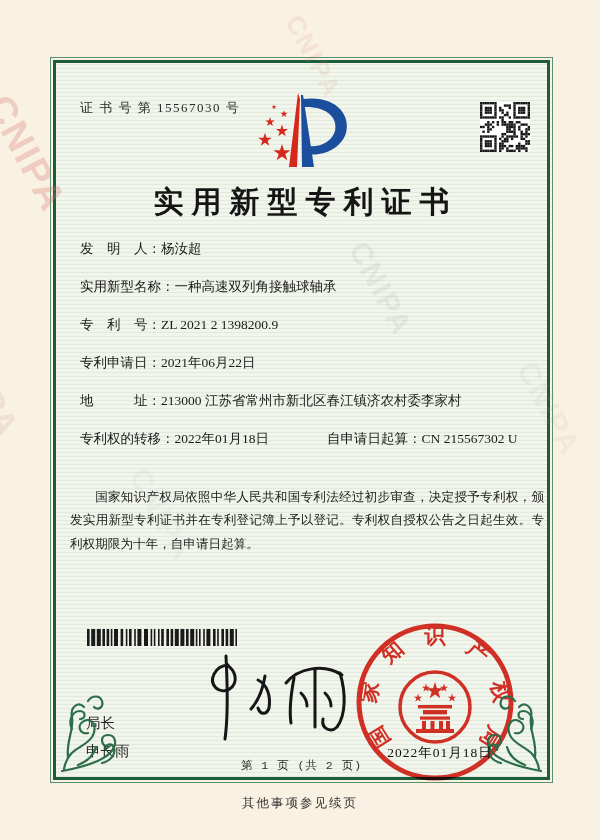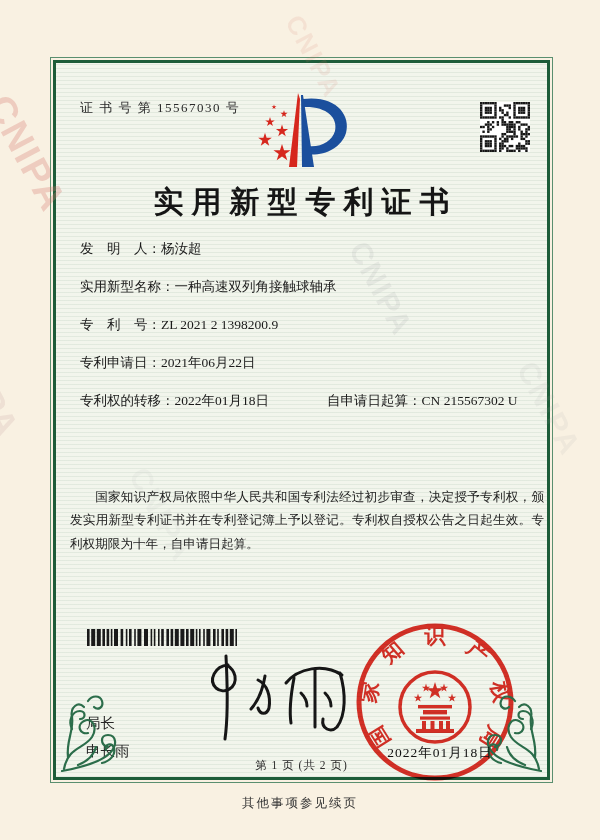--- a/index.html
+++ b/index.html
@@ -47,21 +47,21 @@
   .barcode{position:absolute;left:31px;top:566px;width:154px;height:17px;}
   .commissioner{position:absolute;left:30px;top:646px;
         font-family:Liberation Serif, serif;
         font-size:14.5px;font-weight:500;color:#262626;line-height:1.95;}
   .signature{position:absolute;left:136px;top:586px;width:176px;height:98px;}
   .seal{position:absolute;left:296px;top:556px;width:166px;height:166px;
         mix-blend-mode:multiply;opacity:.93;}
   .seal-date{position:absolute;left:306px;top:681px;width:156px;text-align:center;
         font-size:13.5px;color:#111;letter-spacing:1px;z-index:4;}
   .page-info{position:absolute;left:0;top:695px;width:100%;text-align:center;
-        font-size:11.5px;color:#2c2c2c;letter-spacing:1px;}
+        font-size:11.5px;color:#2c2c2c;letter-spacing:1px;font-family:Liberation Mono, monospace;}
   .footer-note{position:absolute;left:0;top:795px;width:600px;text-align:center;
         font-size:12.5px;color:#333;letter-spacing:2px;z-index:2;}
   
   .orn{position:absolute;width:104px;height:104px;bottom:2px;}
   .orn-left{left:2px;}
   .orn-right{right:2px;transform:scaleX(-1);}
 </style>
 </head>
 <body style="--green: #1d5c39; --red: #dd2218; --blue: #1b4f9d; --cream: #f9f1e2;">
 
@@ -332,20 +332,24 @@
       </div>
       <div class="frow">
         <span class="flabel">专　利　号：</span>
         <span class="fvalue">ZL 2021 2 1398200.9</span>
       </div>
       <div class="frow">
         <span class="flabel">专利申请日：</span>
         <span class="fvalue">2021年06月22日</span>
       </div>
       <div class="frow">
+        <span class="flabel">地　　　址：</span>
+        <span class="fvalue">213000 江苏省常州市新北区春江镇济农村委李家村</span>
+      </div>
+      <div class="frow">
         <span class="flabel">专利权的转移：</span>
         <span class="fvalue">2022年01月18日</span>
         <span class="flabel grant-pair2">自申请日起算：</span>
         <span class="fvalue">CN 215567302 U</span>
       </div>
     </div>
 
     <div class="paras">
       <p>国家知识产权局依照中华人民共和国专利法经过初步审查，决定授予专利权，颁发实用新型专利证书并在专利登记簿上予以登记。专利权自授权公告之日起生效。专利权期限为十年，自申请日起算。</p>
     </div>

